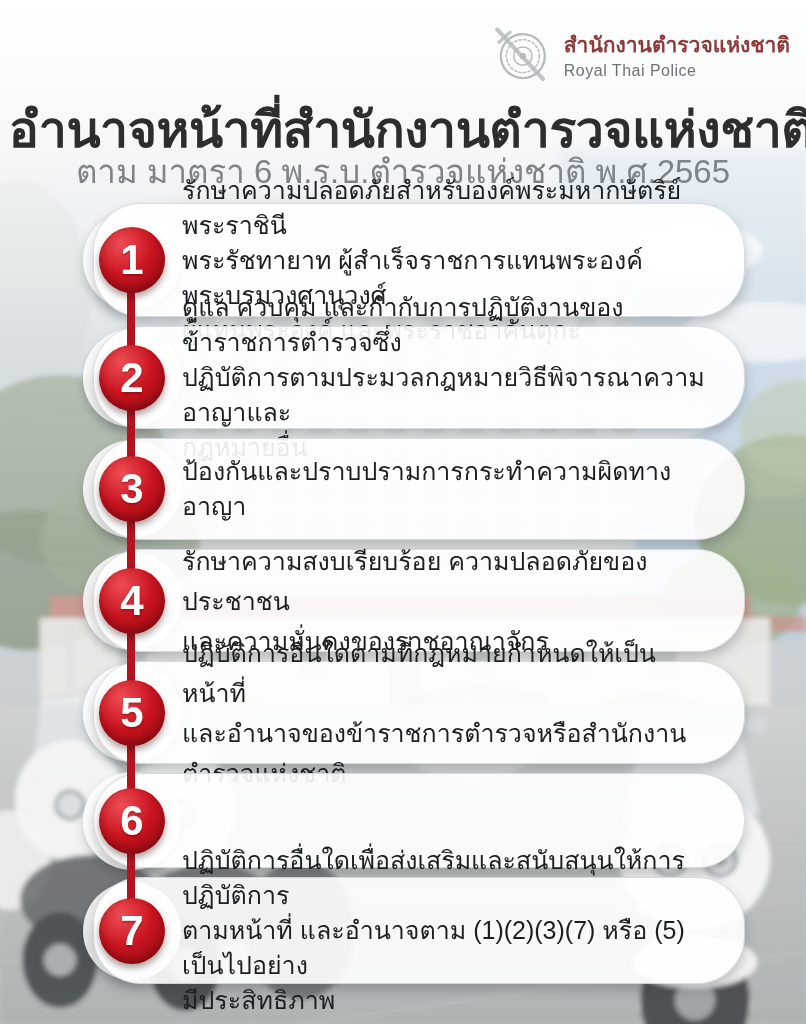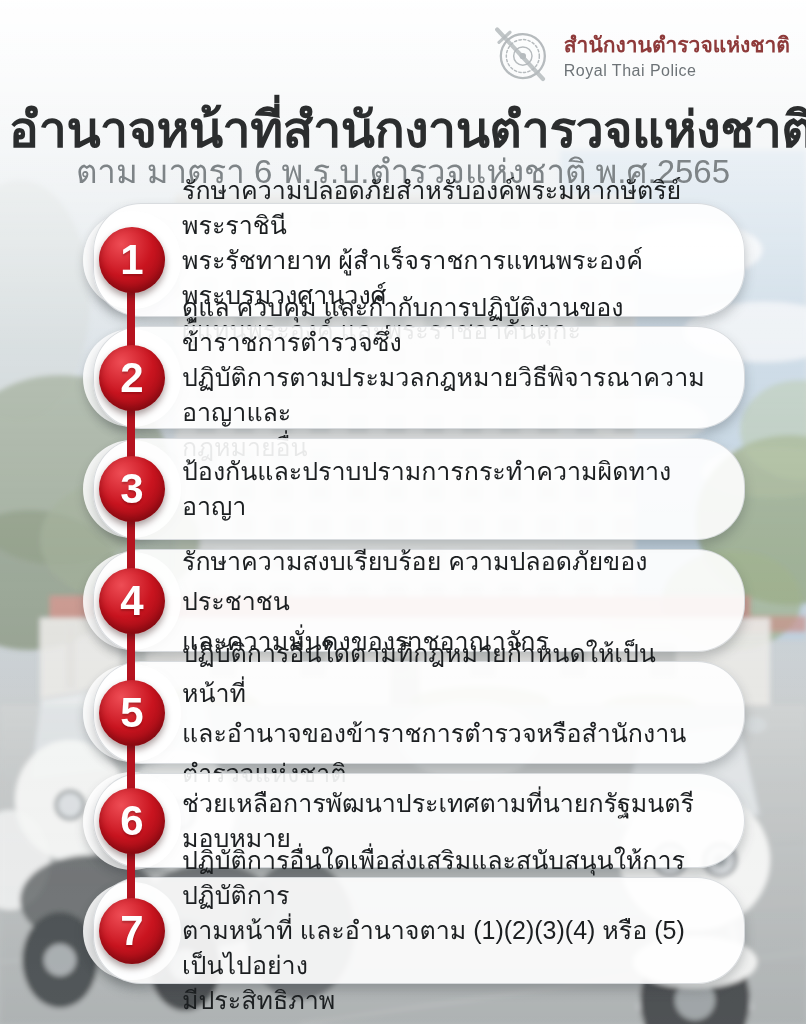--- a/index.html
+++ b/index.html
@@ -260,26 +260,25 @@
     </div>
 
     <div class="card loose" style="--h:103px">
       <div class="num">5</div>
       <div class="card-text">ปฏิบัติการอื่นใดตามที่กฎหมายกำหนดให้เป็นหน้าที่
 และอำนาจของข้าราชการตำรวจหรือสำนักงานตำรวจแห่งชาติ</div>
     </div>
 
     <div class="card" style="--h:95px">
       <div class="num">6</div>
-      <div class="card-text">ช่วยเหลือการพัฒนาประเทศตามที่นายกรัฐมนตรีมอบหมาย</div>
     </div>
 
     <div class="card" style="--h:107px">
       <div class="num">7</div>
       <div class="card-text">ปฏิบัติการอื่นใดเพื่อส่งเสริมและสนับสนุนให้การปฏิบัติการ
-ตามหน้าที่ และอำนาจตาม (1)(2)(3)(4) หรือ (5) เป็นไปอย่าง
+ตามหน้าที่ และอำนาจตาม (1)(2)(3)(7) หรือ (5) เป็นไปอย่าง
 มีประสิทธิภาพ</div>
     </div>
 
     <div class="timeline-line"></div>
   </main>
 
 </div>
 
 </body></html>

